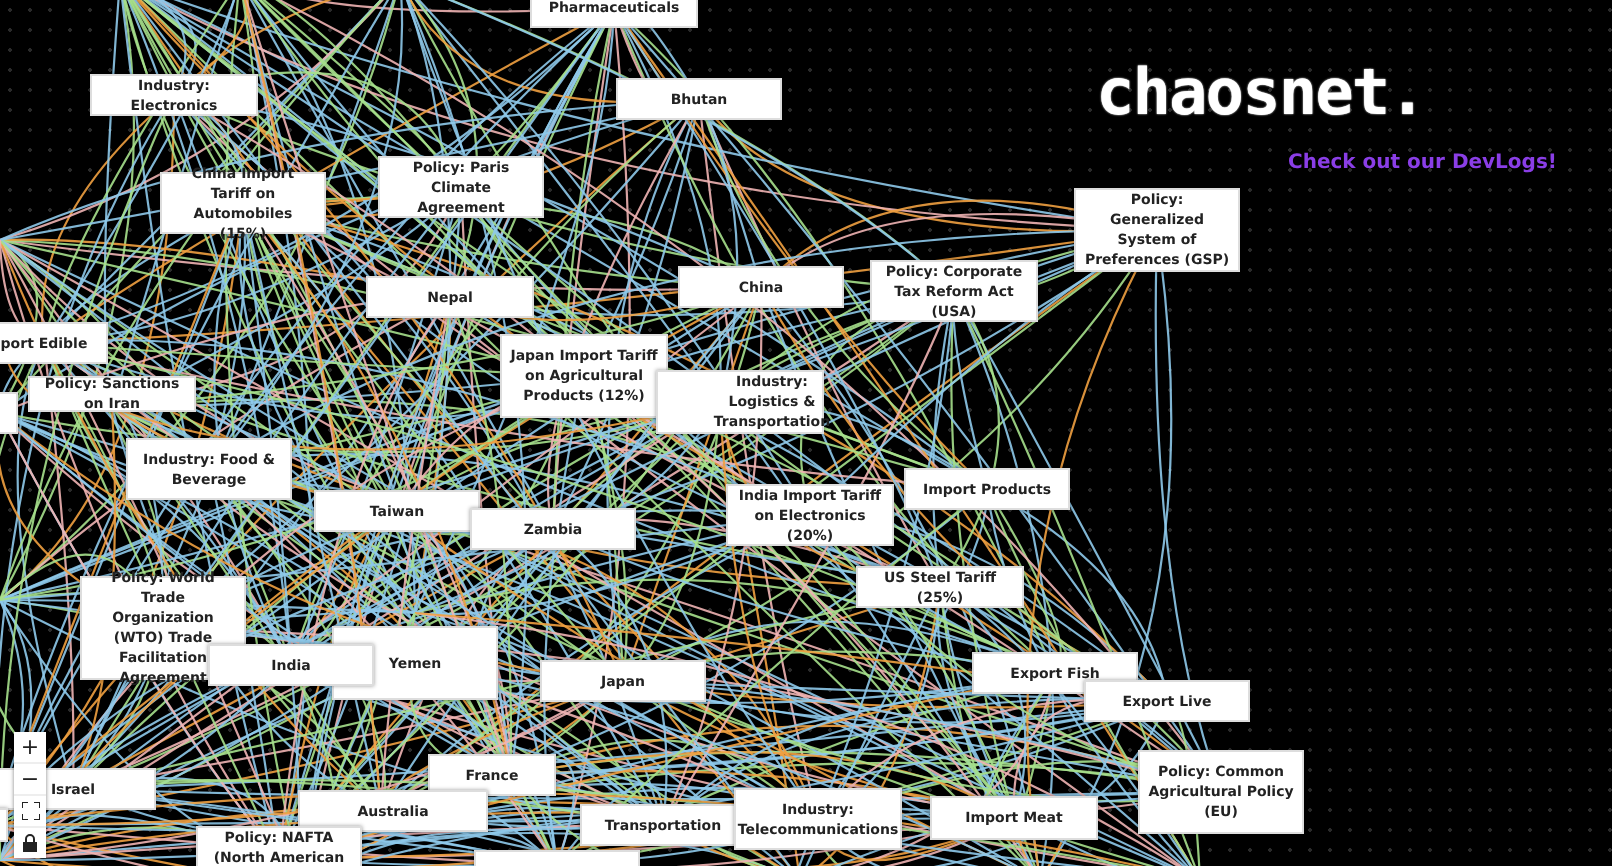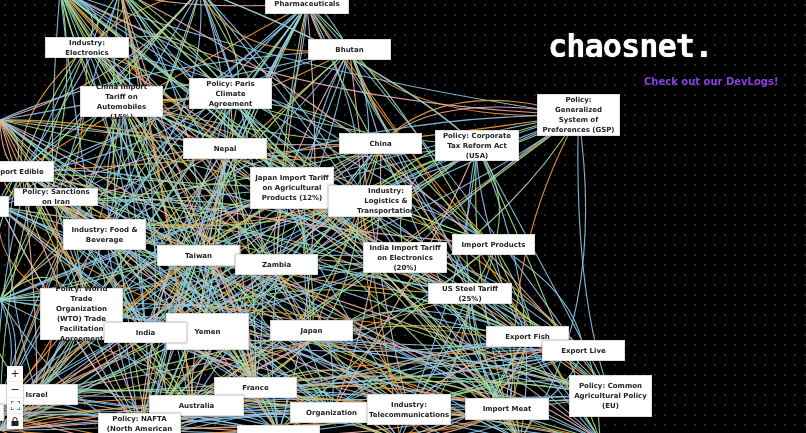--- a/index.html
+++ b/index.html
@@ -615,43 +615,43 @@
     </div>
     <div class="node" style="left: 40px; top: 288px; width: 83px; height: 52px;">
       <span>Policy: World Trade Organization (WTO) Trade Facilitation Agreement</span>
     </div>
     <div class="node" style="left: 166px; top: 313px; width: 83px; height: 37px;">
       <span>Yemen</span>
     </div>
     <div class="node" style="left: 104px; top: 322px; width: 83px; height: 21px;">
       <span>India</span>
     </div>
-    <div class="node" style="left: 270px; top: 320px; width: 83px; height: 21px;">
+    <div class="node" style="left: 270px; top: 330px; width: 83px; height: 21px;">
       <span>Japan</span>
     </div>
     <div class="node" style="left: 486px; top: 326px; width: 83px; height: 21px;">
       <span>Export Fish</span>
     </div>
     <div class="node" style="left: 542px; top: 340px; width: 83px; height: 21px;">
       <span>Export Live</span>
     </div>
     <div class="node" style="left: 569px; top: 375px; width: 83px; height: 42px;">
       <span>Policy: Common Agricultural Policy (EU)</span>
     </div>
     <div class="node" style="left: -5px; top: 384px; width: 83px; height: 21px;">
       <span>Israel</span>
     </div>
-    <div class="node" style="left: 214px; top: 377px; width: 83px; height: 21px;">
+    <div class="node" style="left: 214px; top: 377px; width: 64px; height: 21px;">
       <span>France</span>
     </div>
     <div class="node" style="left: 149px; top: 395px; width: 95px; height: 21px;">
       <span>Australia</span>
     </div>
     <div class="node" style="left: 290px; top: 402px; width: 83px; height: 21px;">
-      <span>Organization</span>
+      <span>Transportation</span>
     </div>
     <div class="node" style="left: 367px; top: 394px; width: 84px; height: 31px;">
       <span>Industry: Telecommunications</span>
     </div>
     <div class="node" style="left: 465px; top: 398px; width: 84px; height: 22px;">
       <span>Import Meat</span>
     </div>
     <div class="node" style="left: 98px; top: 413px; width: 83px; height: 32px;">
       <span>Policy: NAFTA (North American Free Trade</span>
     </div>

